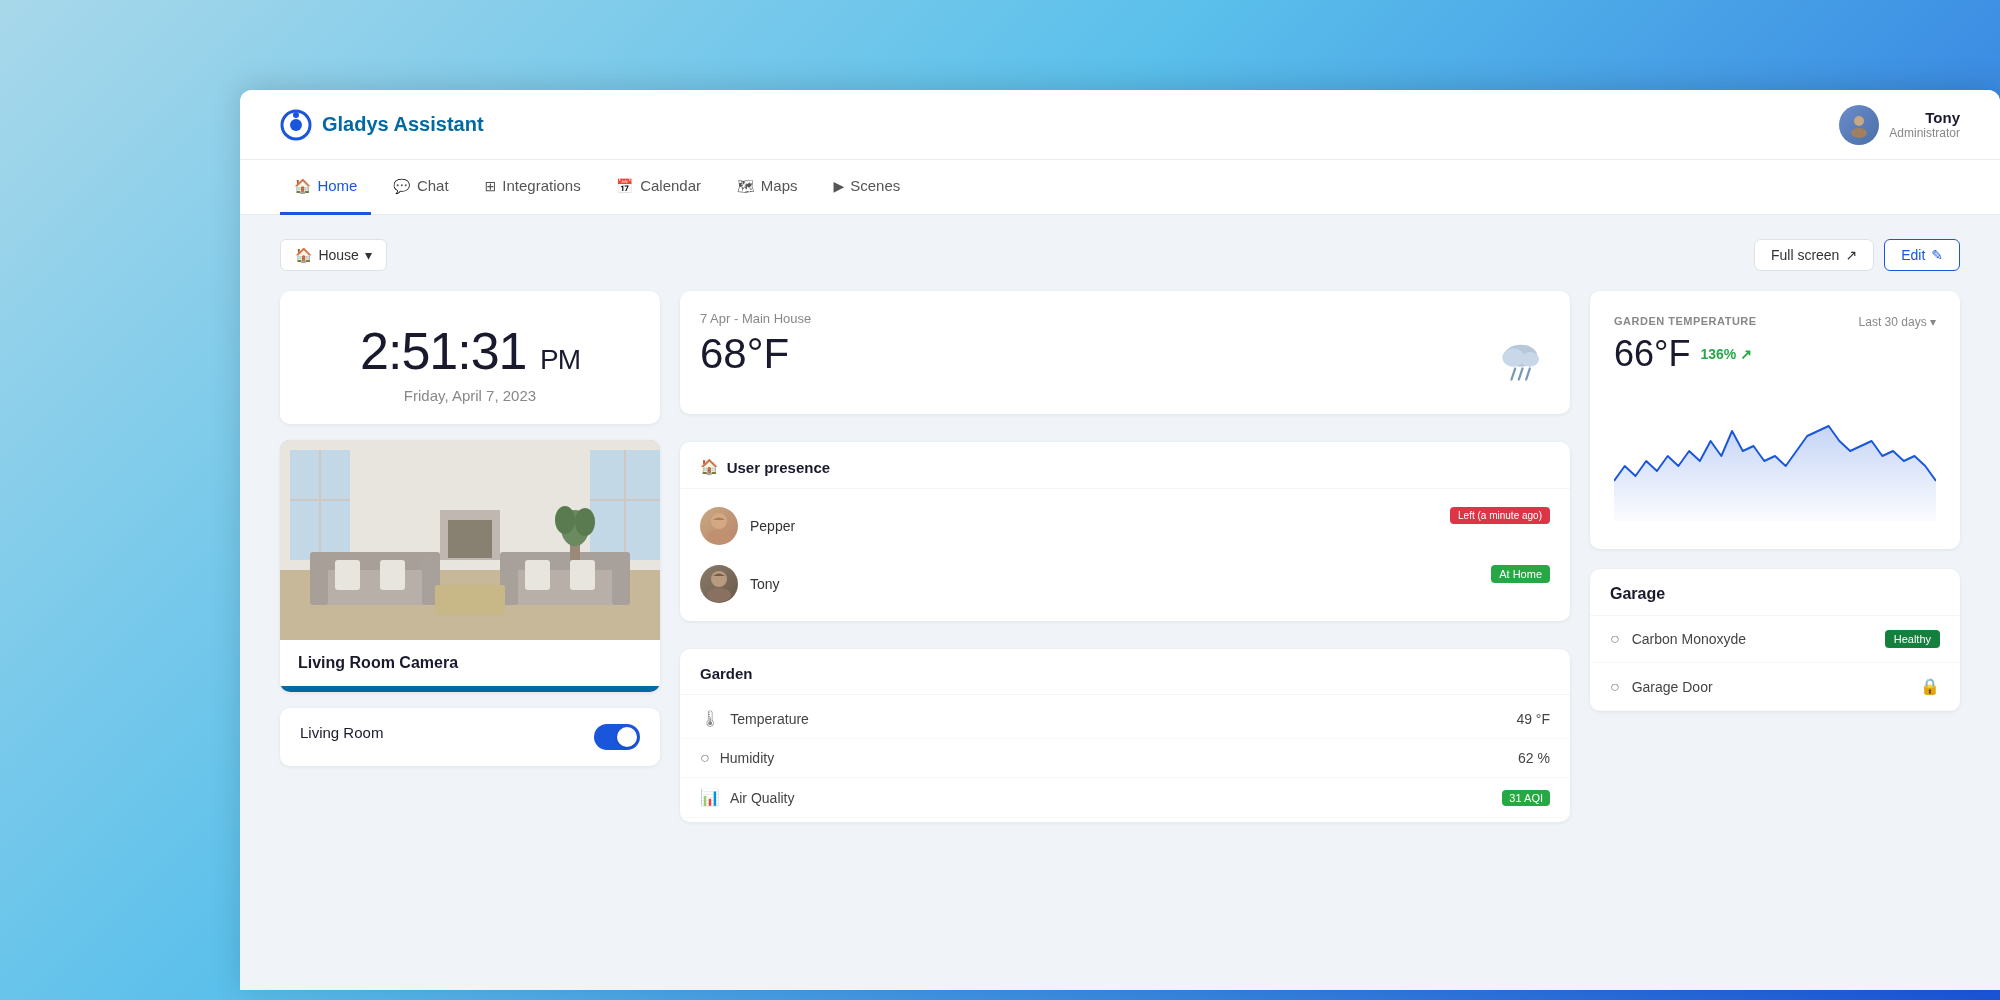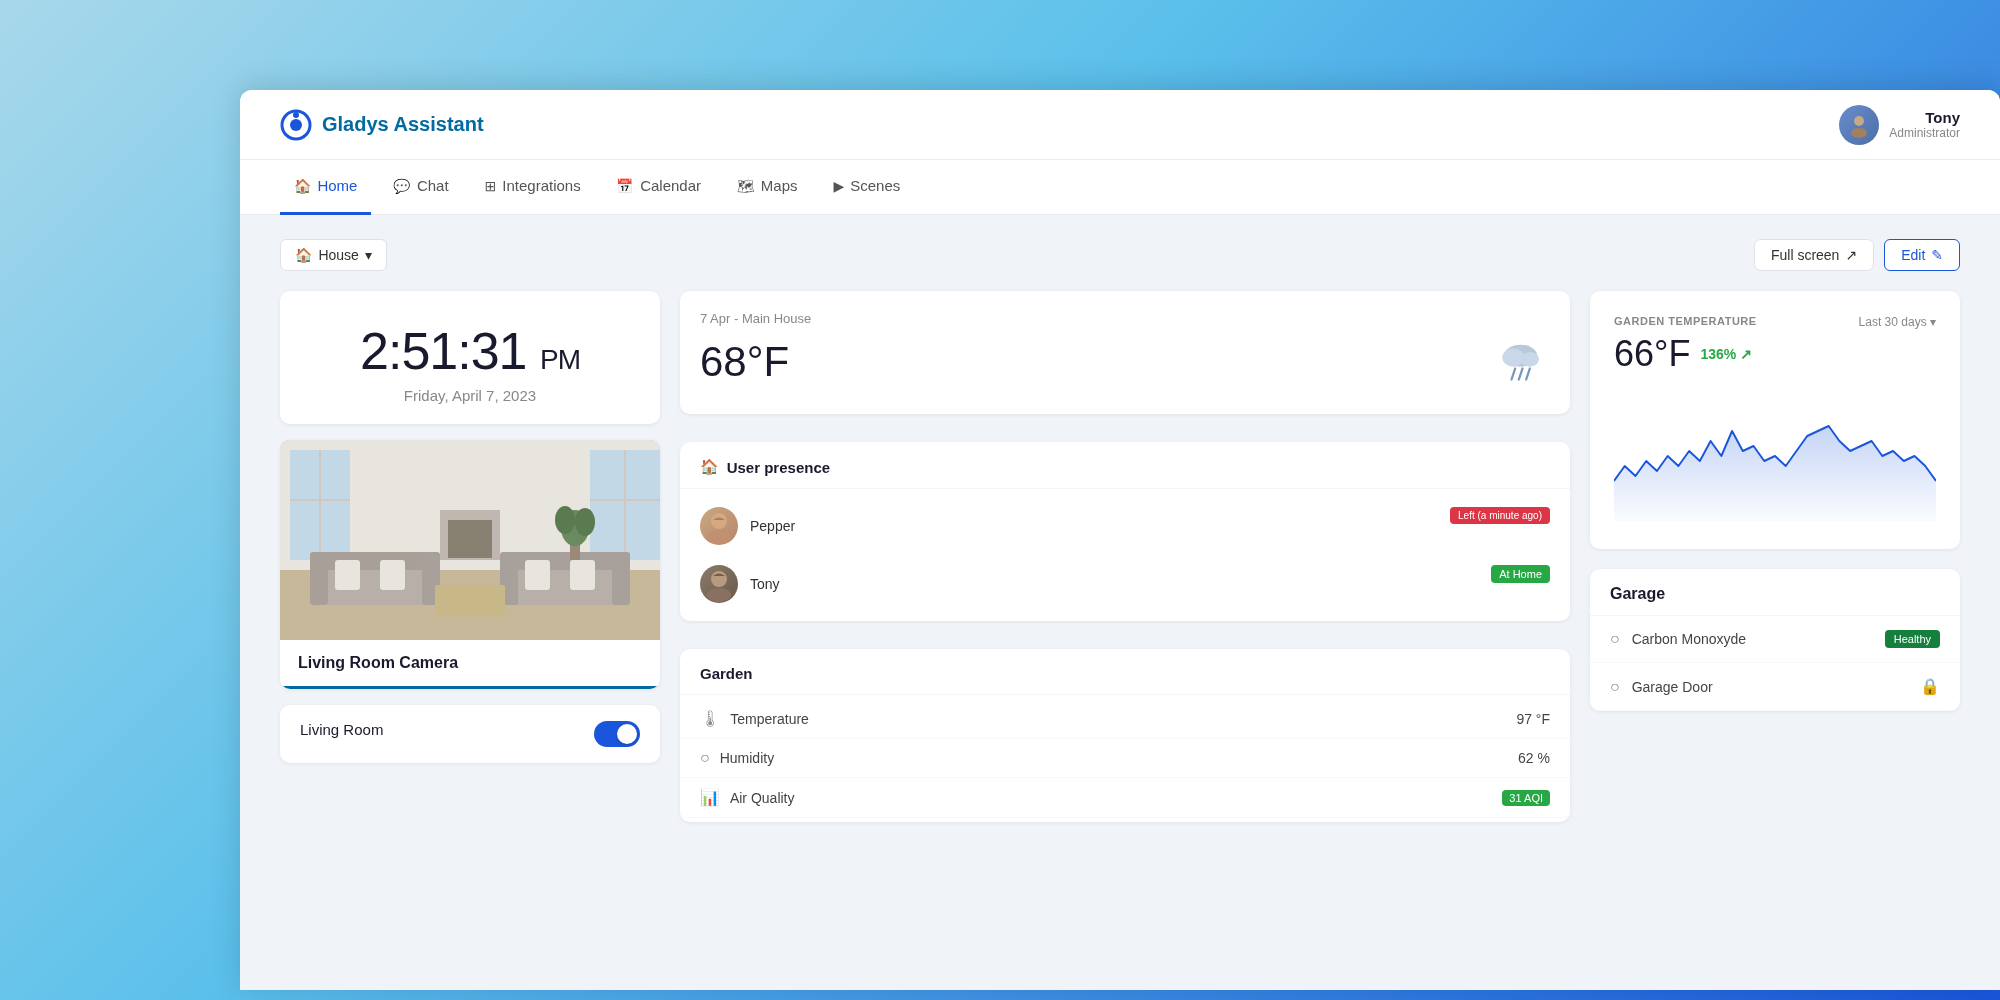--- a/index.html
+++ b/index.html
@@ -170,35 +170,35 @@
       align-items: center;
       justify-content: center;
       overflow: hidden;
     }
     
     .camera-label {
       padding: 14px 18px;
       font-size: 16px;
       font-weight: 600;
       color: #1a1a2e;
-      border-bottom: 3px solid #0369a1;
+      border-bottom: 6px solid #0369a1;
     }
     
     .weather-card {
       padding: 20px;
       display: flex;
       flex-direction: column;
     }
     .weather-label {
       font-size: 13px;
       color: #888;
     }
     .weather-row {
       display: flex;
-      align-items: center;
+      align-items: flex-start;
       justify-content: space-between;
       margin-top: 4px;
     }
     
     .section-title {
       font-size: 15px;
       font-weight: 600;
       color: #1a1a2e;
       padding: 16px 20px 12px;
       display: flex;
@@ -517,21 +517,21 @@
         <div class="card">
           <div class="section-title">
             <span>Garden</span>
           </div>
           <div class="garden-list">
             <div class="garden-item">
               <div class="garden-left">
                 <span class="garden-icon">🌡</span>
                 <span>Temperature</span>
               </div>
-              <span class="garden-value">97 °F</span>
+              <span class="garden-value">49 °F</span>
             </div>
             <div class="garden-item">
               <div class="garden-left">
                 <span class="garden-icon">○</span>
                 <span>Humidity</span>
               </div>
               <span class="garden-value">62 %</span>
             </div>
             <div class="garden-item">
               <div class="garden-left">

